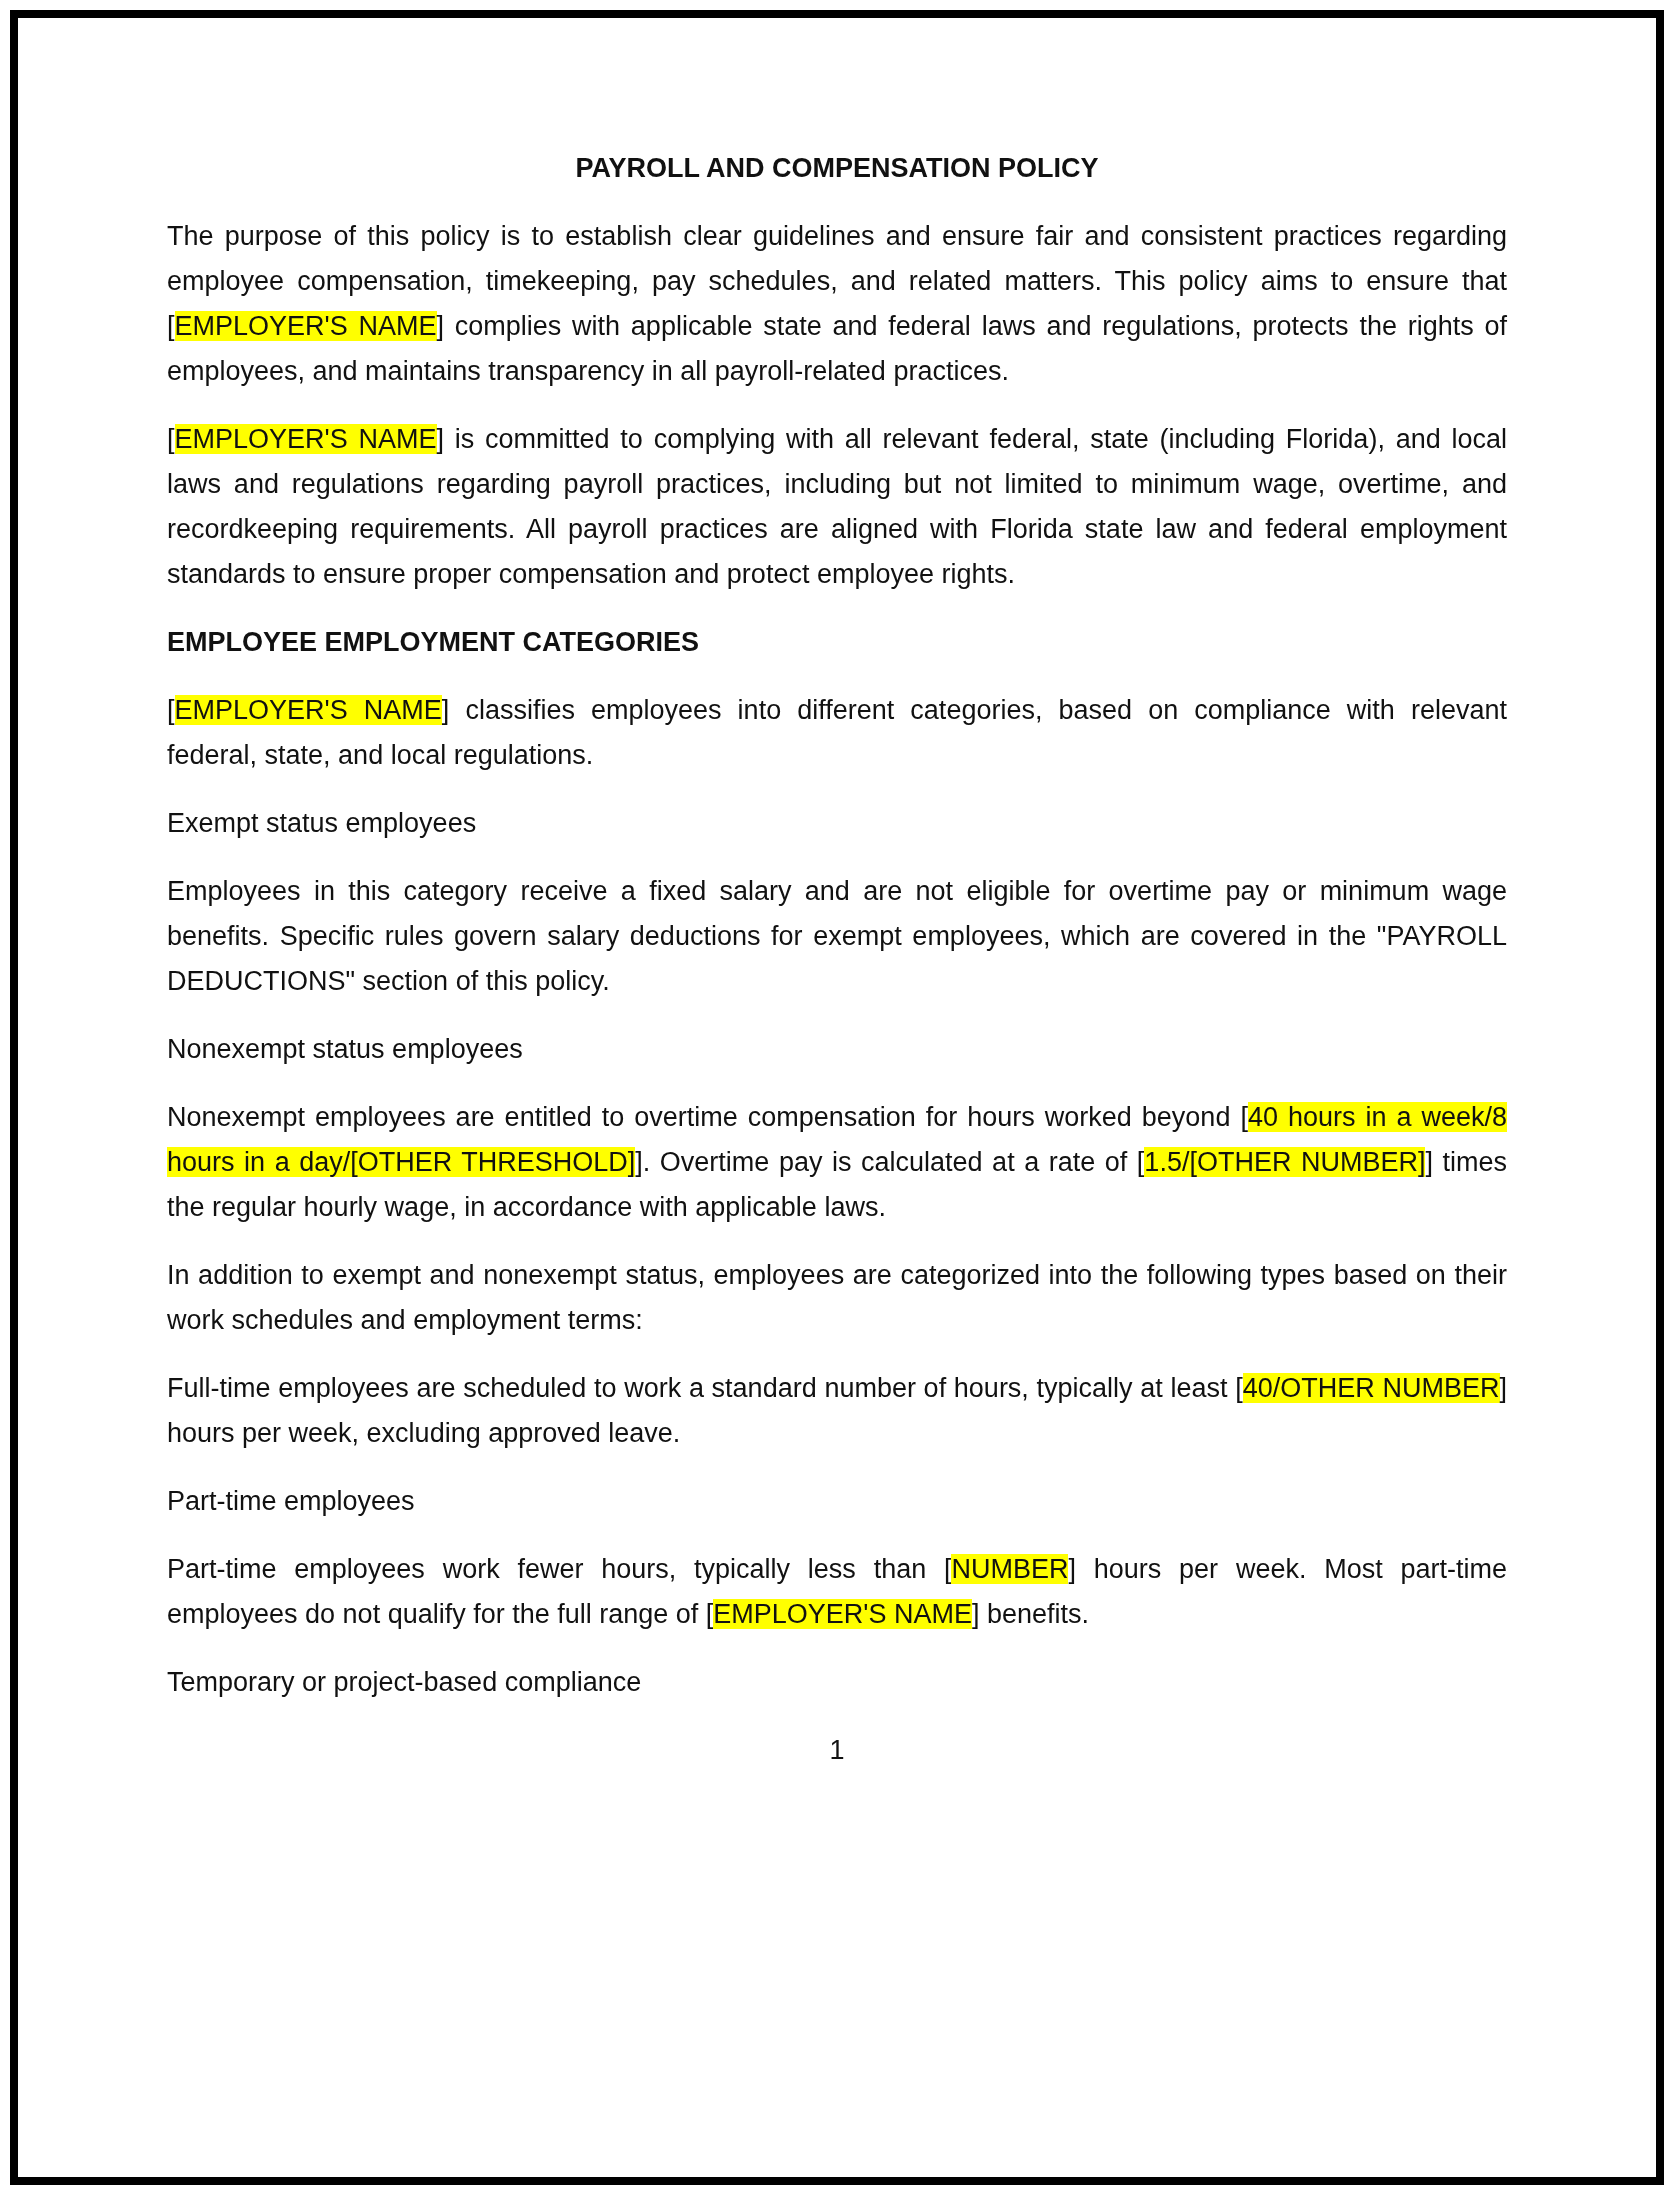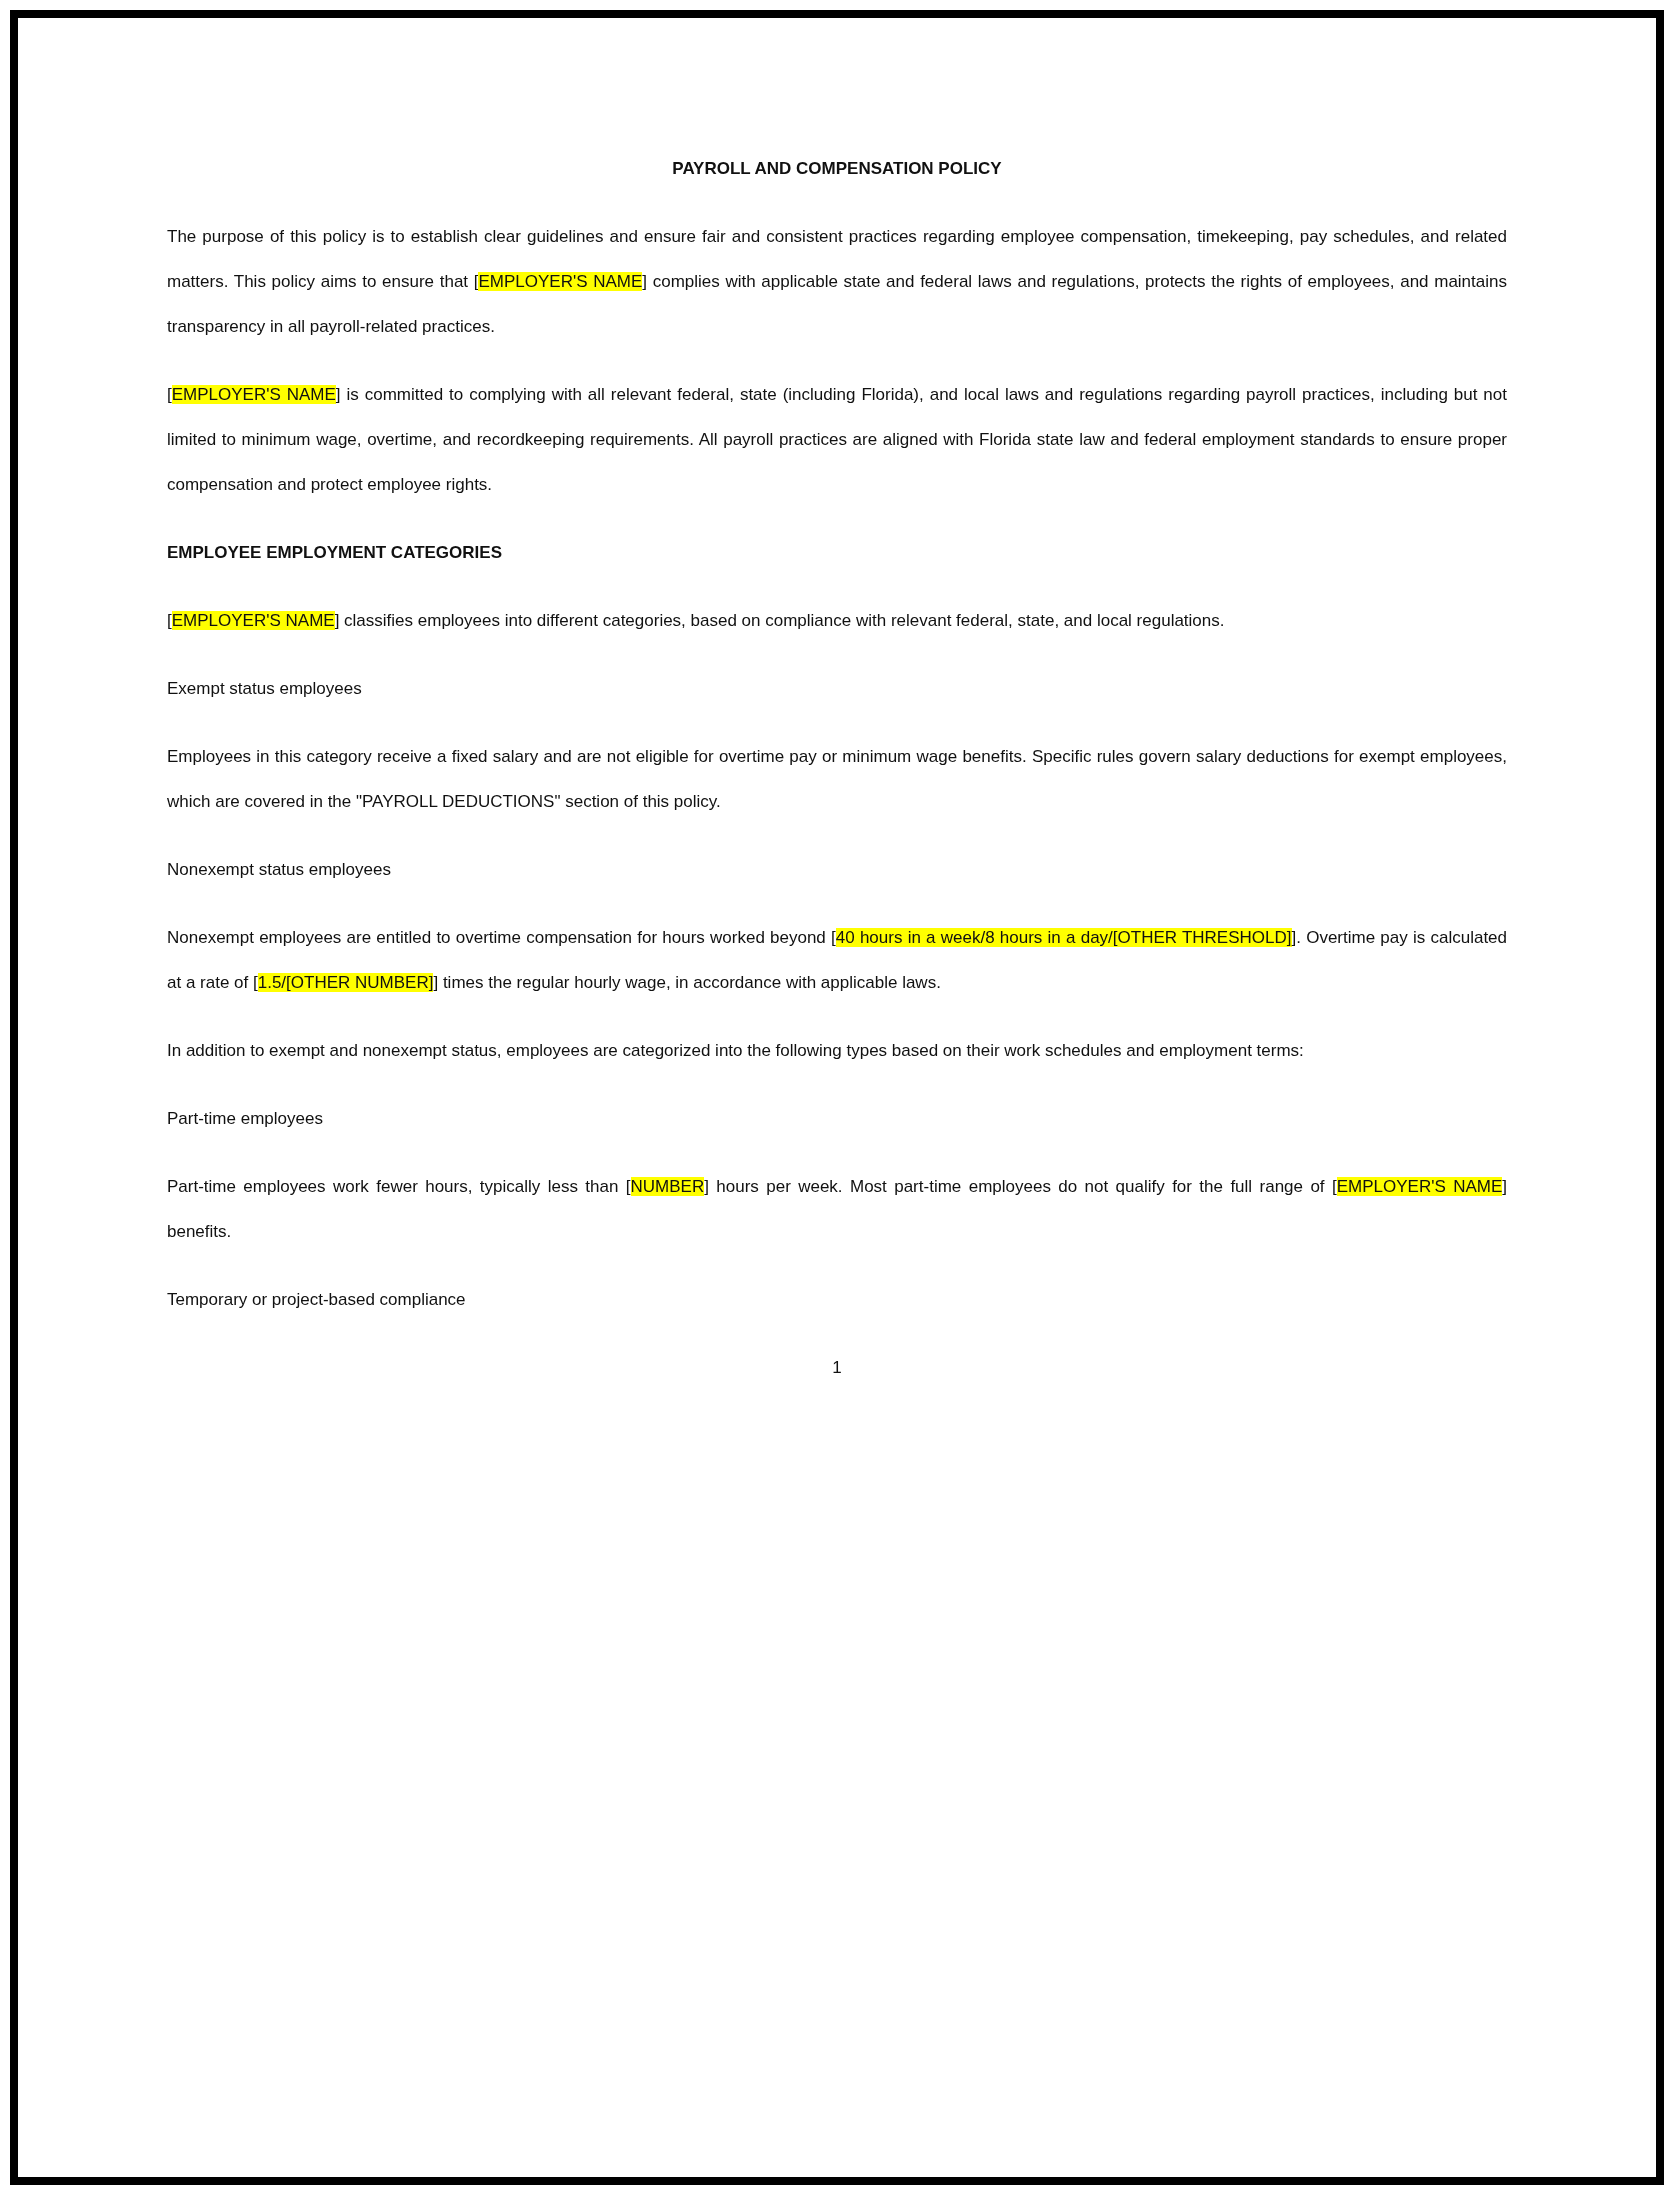--- a/index.html
+++ b/index.html
@@ -22,21 +22,21 @@
     border: 8px solid #000000;
     pointer-events: none;
   }
   .content {
     position: absolute;
     left: 167px;
     right: 167px;
     top: 146px;
   }
   .block {
-    font-size: 17px;
+    font-size: 27px;
     line-height: 45px;
     margin: 0 0 23px 0;
   }
   .doc-title {
     text-align: center;
     font-weight: bold;
   }
   .heading {
     font-weight: bold;
     text-align: left;
@@ -66,20 +66,21 @@
     <div id="doc-body">
         <p class="block paragraph"><span>The purpose of this policy is to establish clear guidelines and ensure fair and consistent practices regarding employee compensation, timekeeping, pay schedules, and related matters. This policy aims to ensure that [</span><span class="hl">EMPLOYER'S NAME</span><span>] complies with applicable state and federal laws and regulations, protects the rights of employees, and maintains transparency in all payroll-related practices.</span></p>
         <p class="block paragraph"><span>[</span><span class="hl">EMPLOYER'S NAME</span><span>] is committed to complying with all relevant federal, state (including Florida), and local laws and regulations regarding payroll practices, including but not limited to minimum wage, overtime, and recordkeeping requirements. All payroll practices are aligned with Florida state law and federal employment standards to ensure proper compensation and protect employee rights.</span></p>
         <h2 class="block heading">EMPLOYEE EMPLOYMENT CATEGORIES</h2>
         <p class="block paragraph"><span>[</span><span class="hl">EMPLOYER'S NAME</span><span>] classifies employees into different categories, based on compliance with relevant federal, state, and local regulations.</span></p>
         <h3 class="block subheading">Exempt status employees</h3>
         <p class="block paragraph"><span>Employees in this category receive a fixed salary and are not eligible for overtime pay or minimum wage benefits. Specific rules govern salary deductions for exempt employees, which are covered in the "PAYROLL DEDUCTIONS" section of this policy.</span></p>
         <h3 class="block subheading">Nonexempt status employees</h3>
         <p class="block paragraph"><span>Nonexempt employees are entitled to overtime compensation for hours worked beyond [</span><span class="hl">40 hours in a week/8 hours in a day/[OTHER THRESHOLD]</span><span>]. Overtime pay is calculated at a rate of [</span><span class="hl">1.5/[OTHER NUMBER]</span><span>] times the regular hourly wage, in accordance with applicable laws.</span></p>
         <p class="block paragraph"><span>In addition to exempt and nonexempt status, employees are categorized into the following types based on their work schedules and employment terms:</span></p>
+        <p class="block paragraph"><span>Full-time employees are scheduled to work a standard number of hours, typically at least [</span><span class="hl">40/OTHER NUMBER</span><span>] hours per week, excluding approved leave.</span></p>
         <h3 class="block subheading">Part-time employees</h3>
         <p class="block paragraph"><span>Part-time employees work fewer hours, typically less than [</span><span class="hl">NUMBER</span><span>] hours per week. Most part-time employees do not qualify for the full range of [</span><span class="hl">EMPLOYER'S NAME</span><span>] benefits.</span></p>
         <h3 class="block subheading">Temporary or project-based compliance</h3>
       </div>
     <div class="block page-number">1</div>
   </div>
 </div>
 
 
 </body></html>

